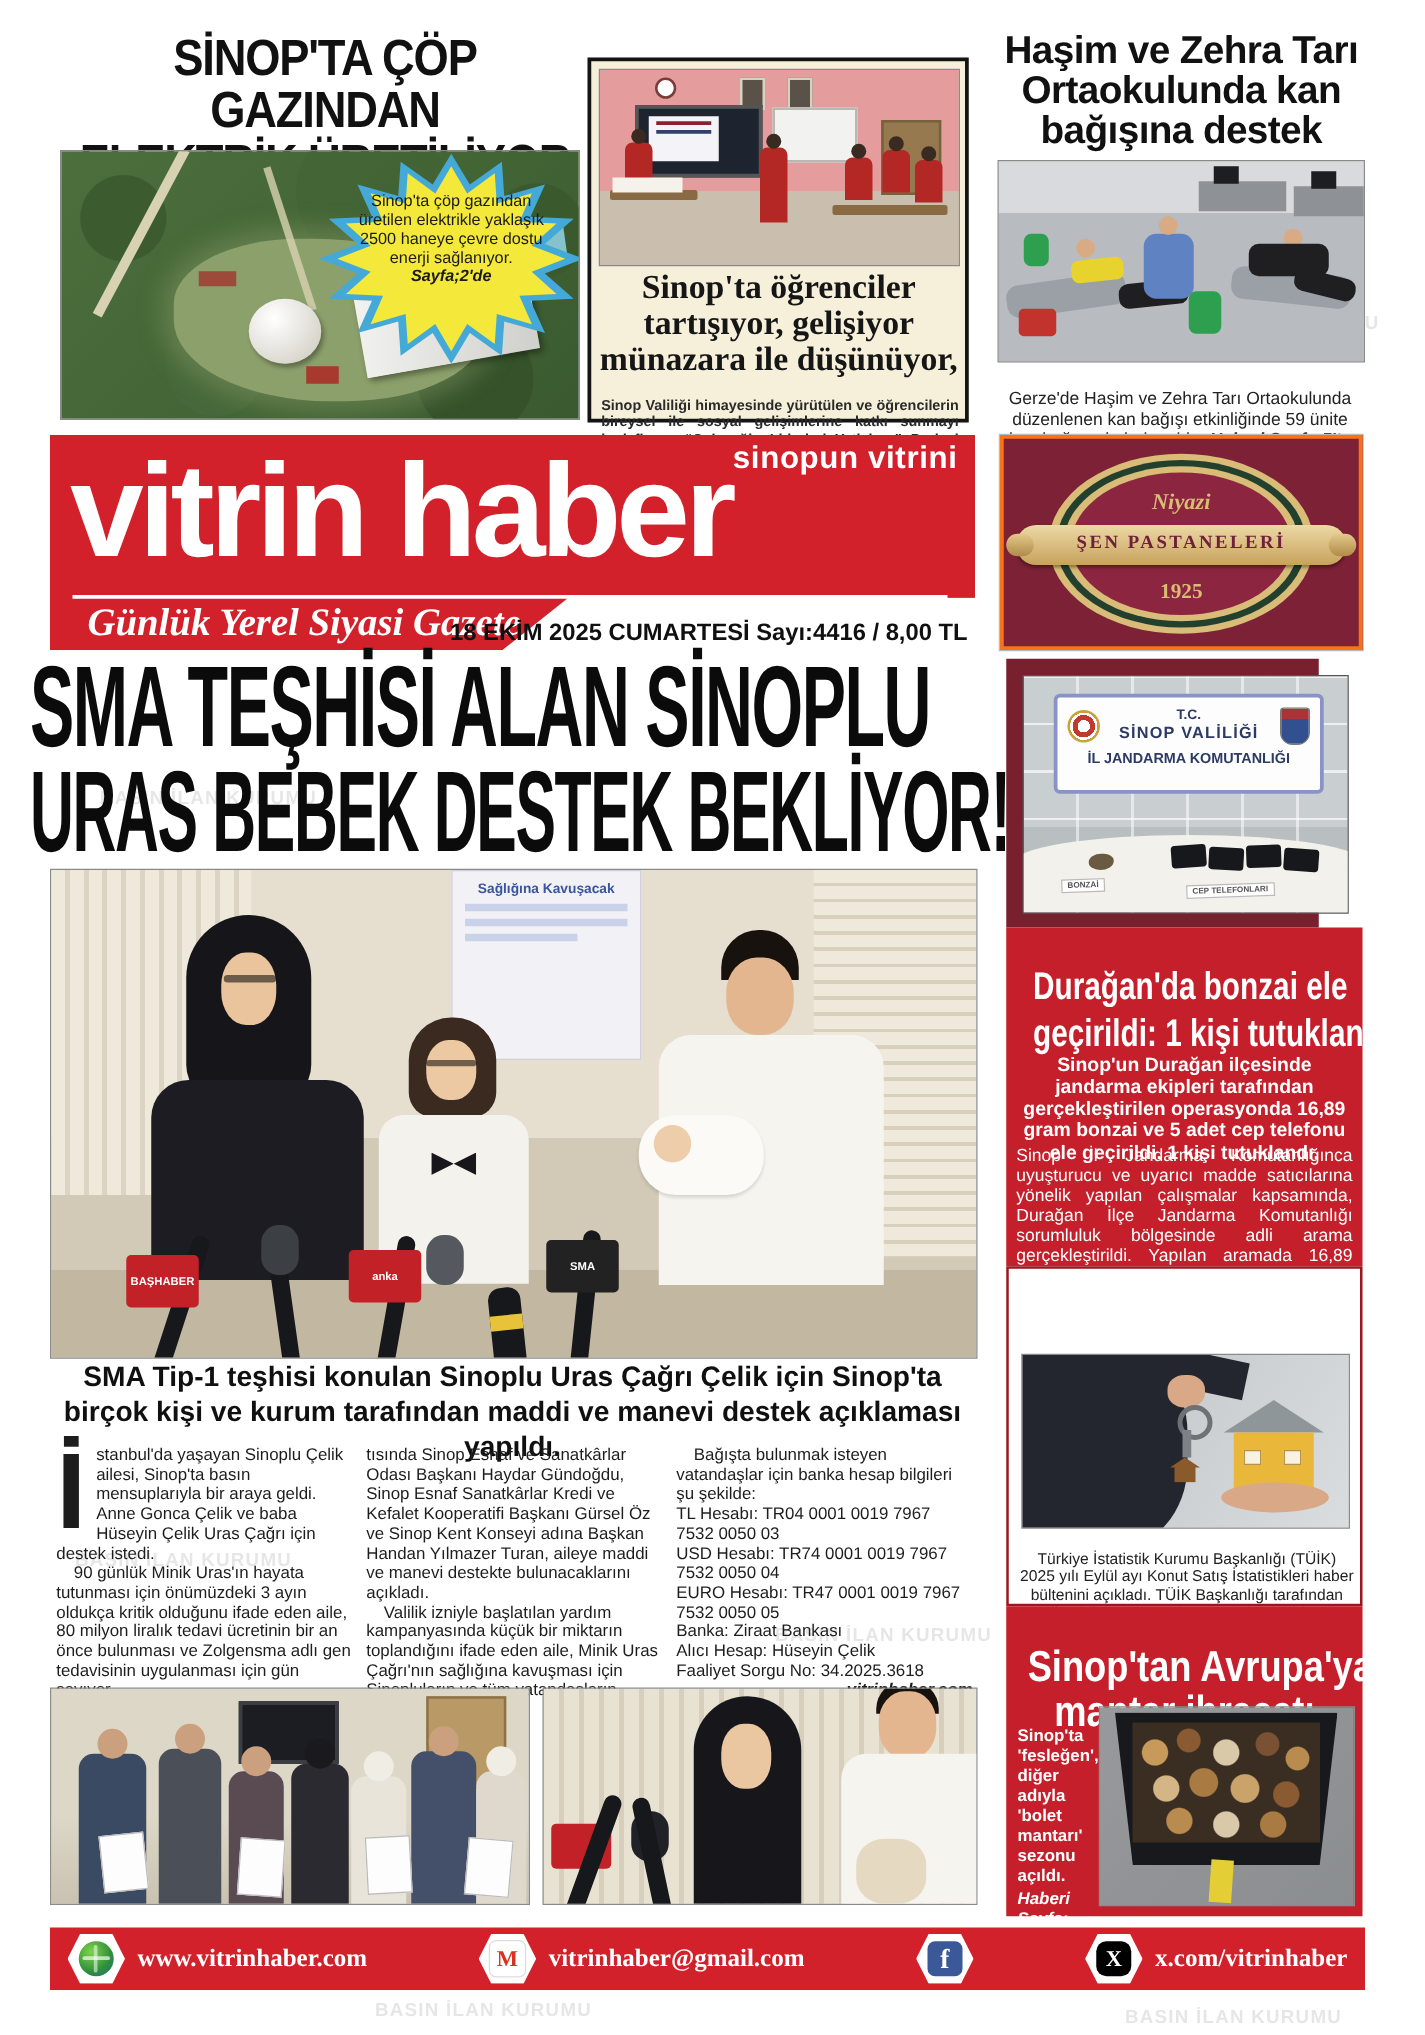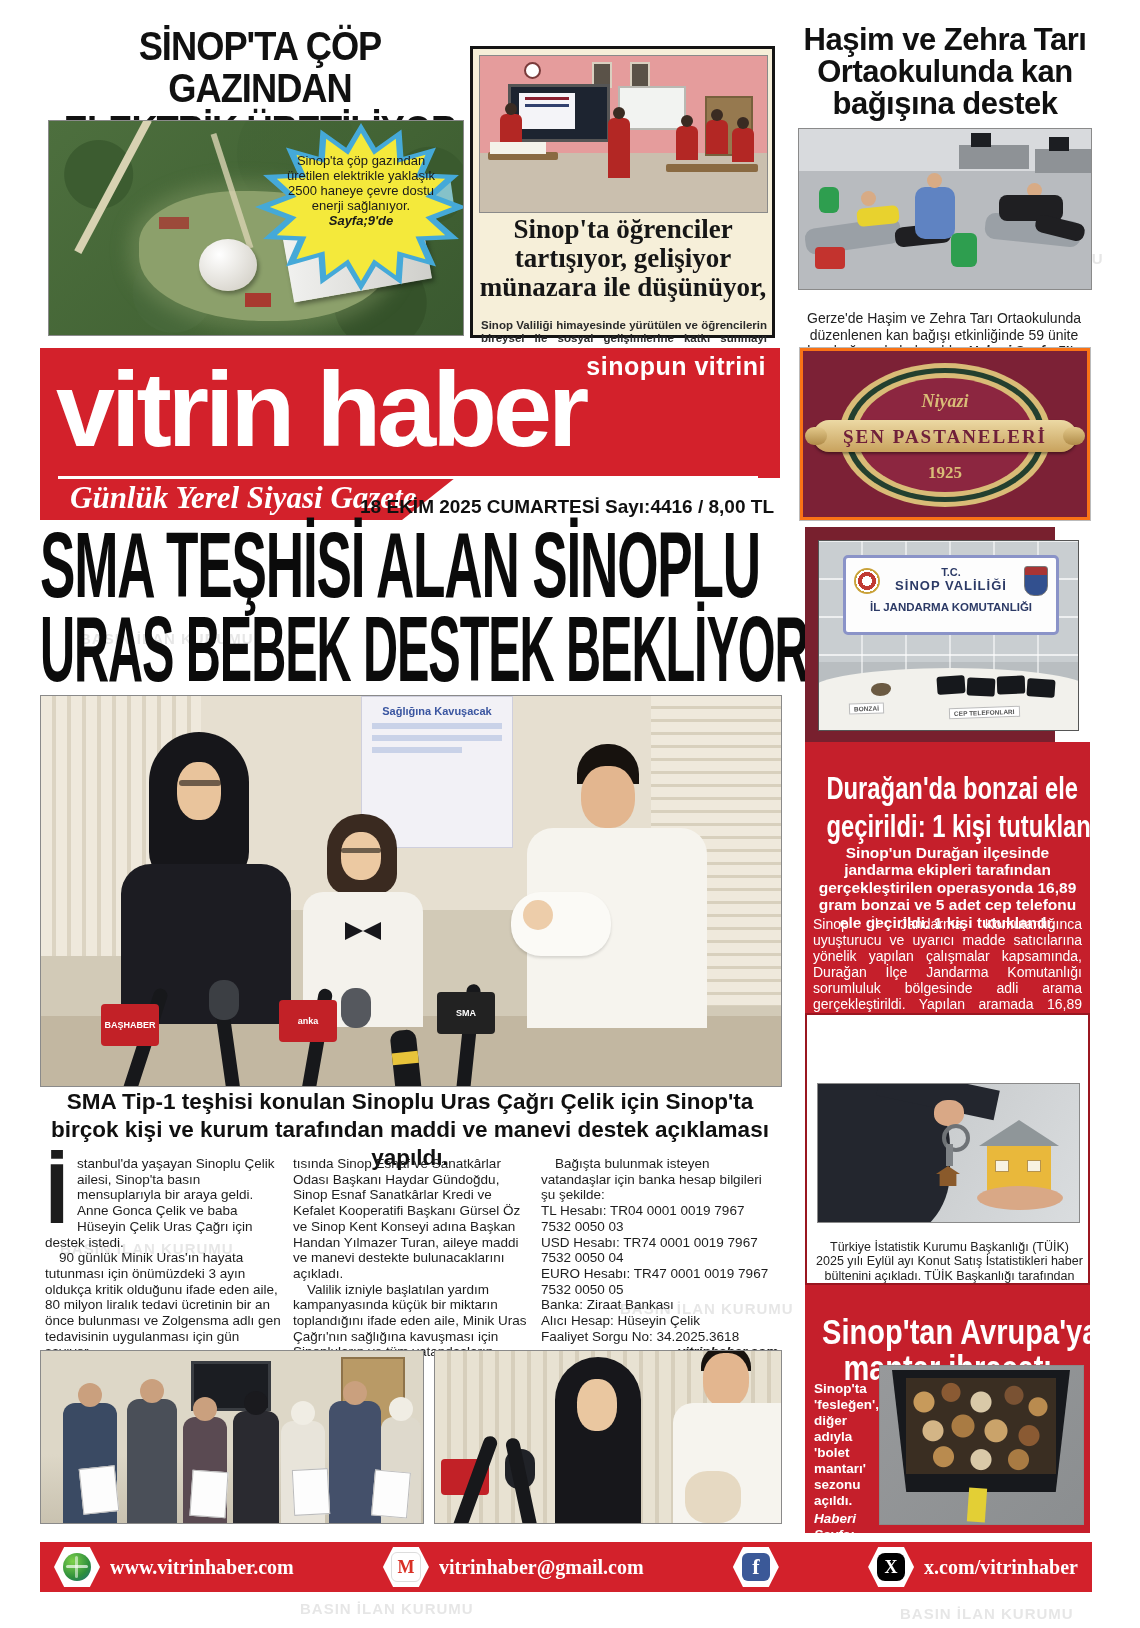--- a/index.html
+++ b/index.html
@@ -94,28 +94,28 @@
   #ad .ov1{position:absolute;left:36px;top:12px;width:212px;height:144px;border-radius:50%;background:#d9bc77;}
   #ad .ov2{position:absolute;left:42px;top:17px;width:200px;height:134px;border-radius:50%;background:#23402f;}
   #ad .ov3{position:absolute;left:48px;top:22px;width:188px;height:124px;border-radius:50%;background:#d9bc77;}
   #ad .ov4{position:absolute;left:54px;top:27px;width:176px;height:114px;border-radius:50%;background:#8c2640;}
   #ad .pin{position:absolute;left:10px;top:69px;width:264px;height:32px;border-radius:16px;
            background:linear-gradient(180deg,#ecd9a4,#c8a25d);box-shadow:0 2px 3px #00000066;}
   #ad .pin:before,#ad .pin:after{content:"";position:absolute;top:7px;width:22px;height:18px;border-radius:9px;
            background:linear-gradient(180deg,#e3c98b,#b08b48);}
   #ad .pin:before{left:-8px;} #ad .pin:after{right:-8px;}
   #ad .pin-text{position:absolute;left:0;top:75px;width:100%;text-align:center;font-family:"Liberation Serif",serif;
-                font-weight:bold;font-size:19px;letter-spacing:2px;color:#70203a;}
+                font-weight:bold;font-size:15px;letter-spacing:2px;color:#70203a;}
   #ad .niyazi{position:absolute;left:0;top:40px;width:100%;text-align:center;color:#d9bc77;
               font-family:"Liberation Serif",serif;font-style:italic;font-weight:bold;font-size:18px;}
   #ad .year{position:absolute;left:0;top:112px;width:100%;text-align:center;color:#d9bc77;
             font-family:"Liberation Serif",serif;font-weight:bold;font-size:17px;}
 
   
-  #lead-head{left:40px;top:524px;width:740px;height:168px;overflow:visible;}
+  #lead-head{left:24px;top:524px;width:740px;height:168px;overflow:visible;}
   #lead-head .l1,#lead-head .l2{position:absolute;left:0;white-space:nowrap;font-weight:bold;color:#0b0b0b;
       font-size:90px;line-height:82px;letter-spacing:-2px;transform-origin:left top;}
   #lead-head .l1{top:0;transform:scale(.59,1.02);}
   #lead-head .l2{top:84px;transform:scale(.54,1.02);}
 
   
   #jbox{left:805px;top:527px;width:250px;height:215px;background:#78202e;}
   #j-photo{left:13px;top:13px;width:259px;height:189px;border:1px solid #555;
      background:
        repeating-linear-gradient(0deg,transparent 0 36px,#ffffffaa 36px 38px),
@@ -294,21 +294,21 @@
       <div class="dome"></div>
       <div class="warehouse"></div>
       <div class="bldg-teal"></div>
       <div class="bldg-red"></div>
       <div class="bldg-red2"></div>
       <div id="burst">
         <div class="b-blue star"></div>
         <div class="b-yellow star"></div>
         <div class="b-txt">
           <span>Sinop'ta çöp gazından üretilen elektrikle yaklaşık 2500 haneye çevre dostu enerji sağlanıyor.</span>
-          <span class="bi">Sayfa;9'de</span>
+          <span class="bi">Sayfa;2'de</span>
         </div>
       </div>
     </div>
   </section>
 
   <section class="abs" id="tm">
     <div class="ph" id="tm-photo">
       <div class="clock"></div>
       <div class="portrait" style="left:112px"></div>
       <div class="portrait" style="left:150px"></div>

